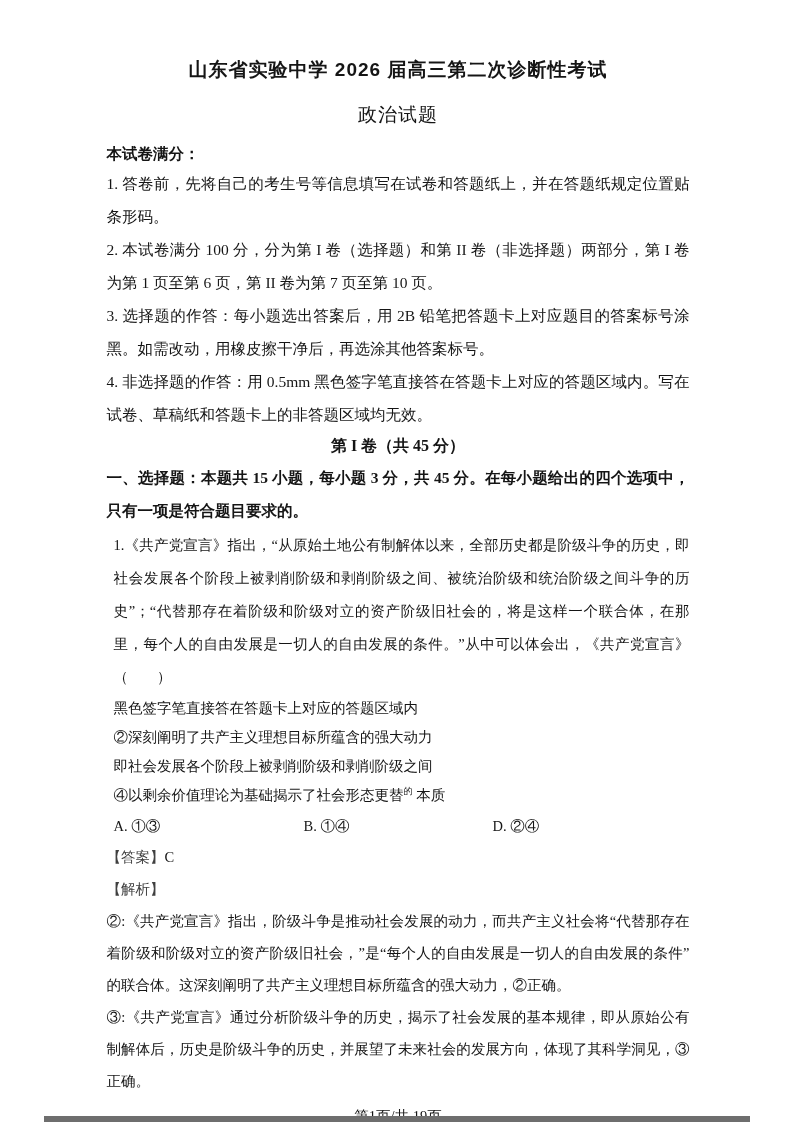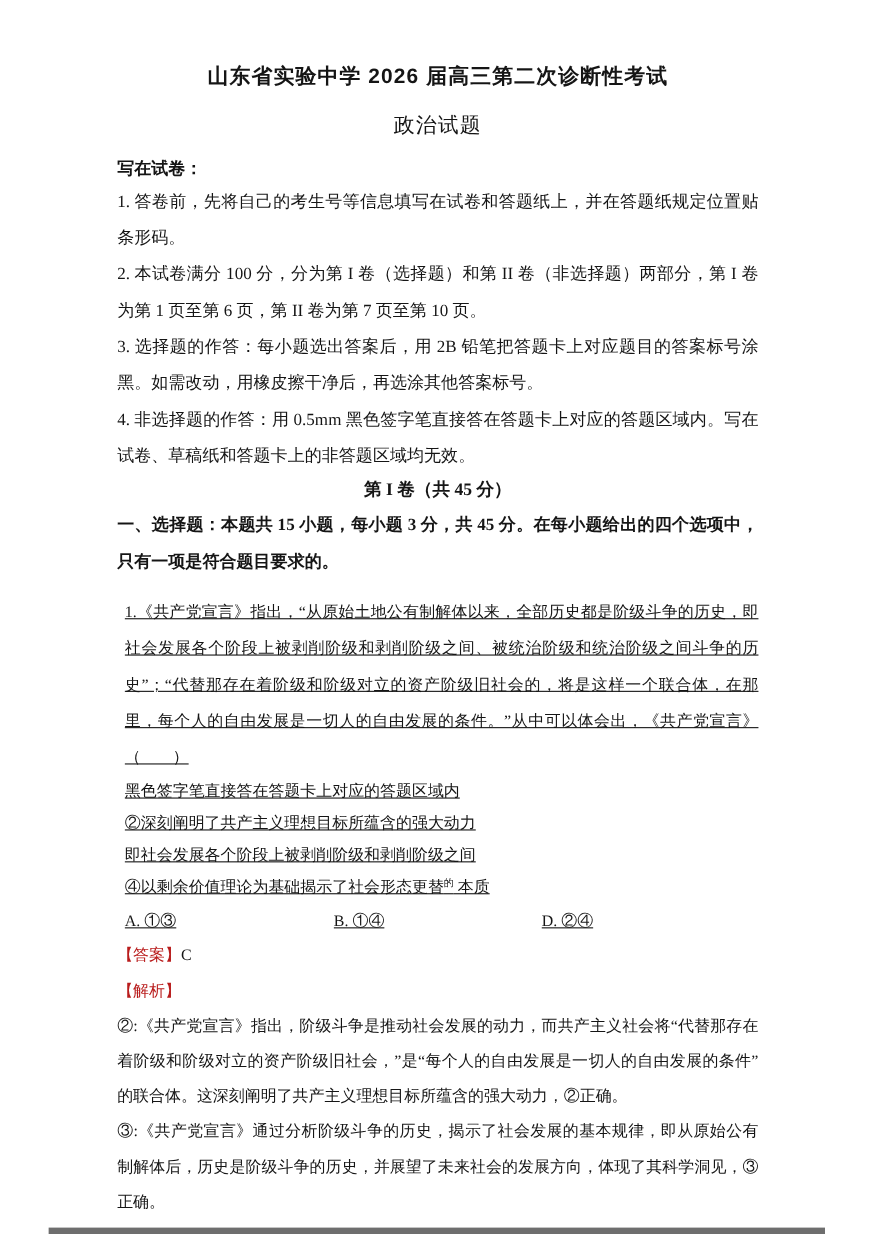--- a/index.html
+++ b/index.html
@@ -53,21 +53,21 @@
     text-align: center;
     margin: 2px 0 2px 0;
   }
   .instruction {
     font-weight: bold;
     font-size: 15.5px;
     line-height: 33px;
     margin: 0;
     text-align: justify;
   }
-  .question { margin-top: 14px; padding-left: 7px; text-decoration: underline; }
+  .question { margin-top: 2px; padding-left: 7px; }
   .stem {
     font-size: 14.5px;
     line-height: 33px;
     margin: 0;
     text-align: justify;
   }
   .choice {
     font-size: 14.5px;
     line-height: 29px;
     margin: 0;
@@ -82,21 +82,21 @@
     grid-template-columns: 190px 189px 189px 1fr;
     font-size: 14.5px;
     line-height: 30px;
     margin-top: 1px;
   }
   .ans-line {
     font-size: 14.5px;
     line-height: 32px;
     margin: 0;
   }
-  .blue { color: #b91c1c; }
+  .blue { color: #404040; }
   .detail {
     font-size: 14.5px;
     line-height: 32px;
     margin: 0;
     text-align: justify;
   }
   .footer {
     font-size: 14.5px;
     line-height: 24px;
     text-align: center;
@@ -110,21 +110,21 @@
   }
 </style>
 </head>
 <body>
 
 <div class="page">
 
   <div class="title">山东省实验中学 2026 届高三第二次诊断性考试</div>
   <div class="subtitle">政治试题</div>
 
-  <div class="notice-heading">写在试卷：</div>
+  <div class="notice-heading">本试卷满分：</div>
   <p class="note">1. 答卷前，先将自己的考生号等信息填写在试卷和答题纸上，并在答题纸规定位置贴条形码。</p>
   <p class="note">2. 本试卷满分 100 分，分为第 I 卷（选择题）和第 II 卷（非选择题）两部分，第 I 卷为第 1 页至第 6 页，第 II 卷为第 7 页至第 10 页。</p>
   <p class="note">3. 选择题的作答：每小题选出答案后，用 2B 铅笔把答题卡上对应题目的答案标号涂黑。如需改动，用橡皮擦干净后，再选涂其他答案标号。</p>
   <p class="note">4. 非选择题的作答：用 0.5mm 黑色签字笔直接答在答题卡上对应的答题区域内。写在试卷、草稿纸和答题卡上的非答题区域均无效。</p>
 
   <div class="volume-heading">第 I 卷（共 45 分）</div>
   <p class="instruction">一、选择题：本题共 15 小题，每小题 3 分，共 45 分。在每小题给出的四个选项中，只有一项是符合题目要求的。</p>
 
   <div class="question">
     <p class="stem">1.《共产党宣言》指出，“从原始土地公有制解体以来，全部历史都是阶级斗争的历史，即社会发展各个阶段上被剥削阶级和剥削阶级之间、被统治阶级和统治阶级之间斗争的历史”；“代替那存在着阶级和阶级对立的资产阶级旧社会的，将是这样一个联合体，在那里，每个人的自由发展是一切人的自由发展的条件。”从中可以体会出，《共产党宣言》（　　）</p>

